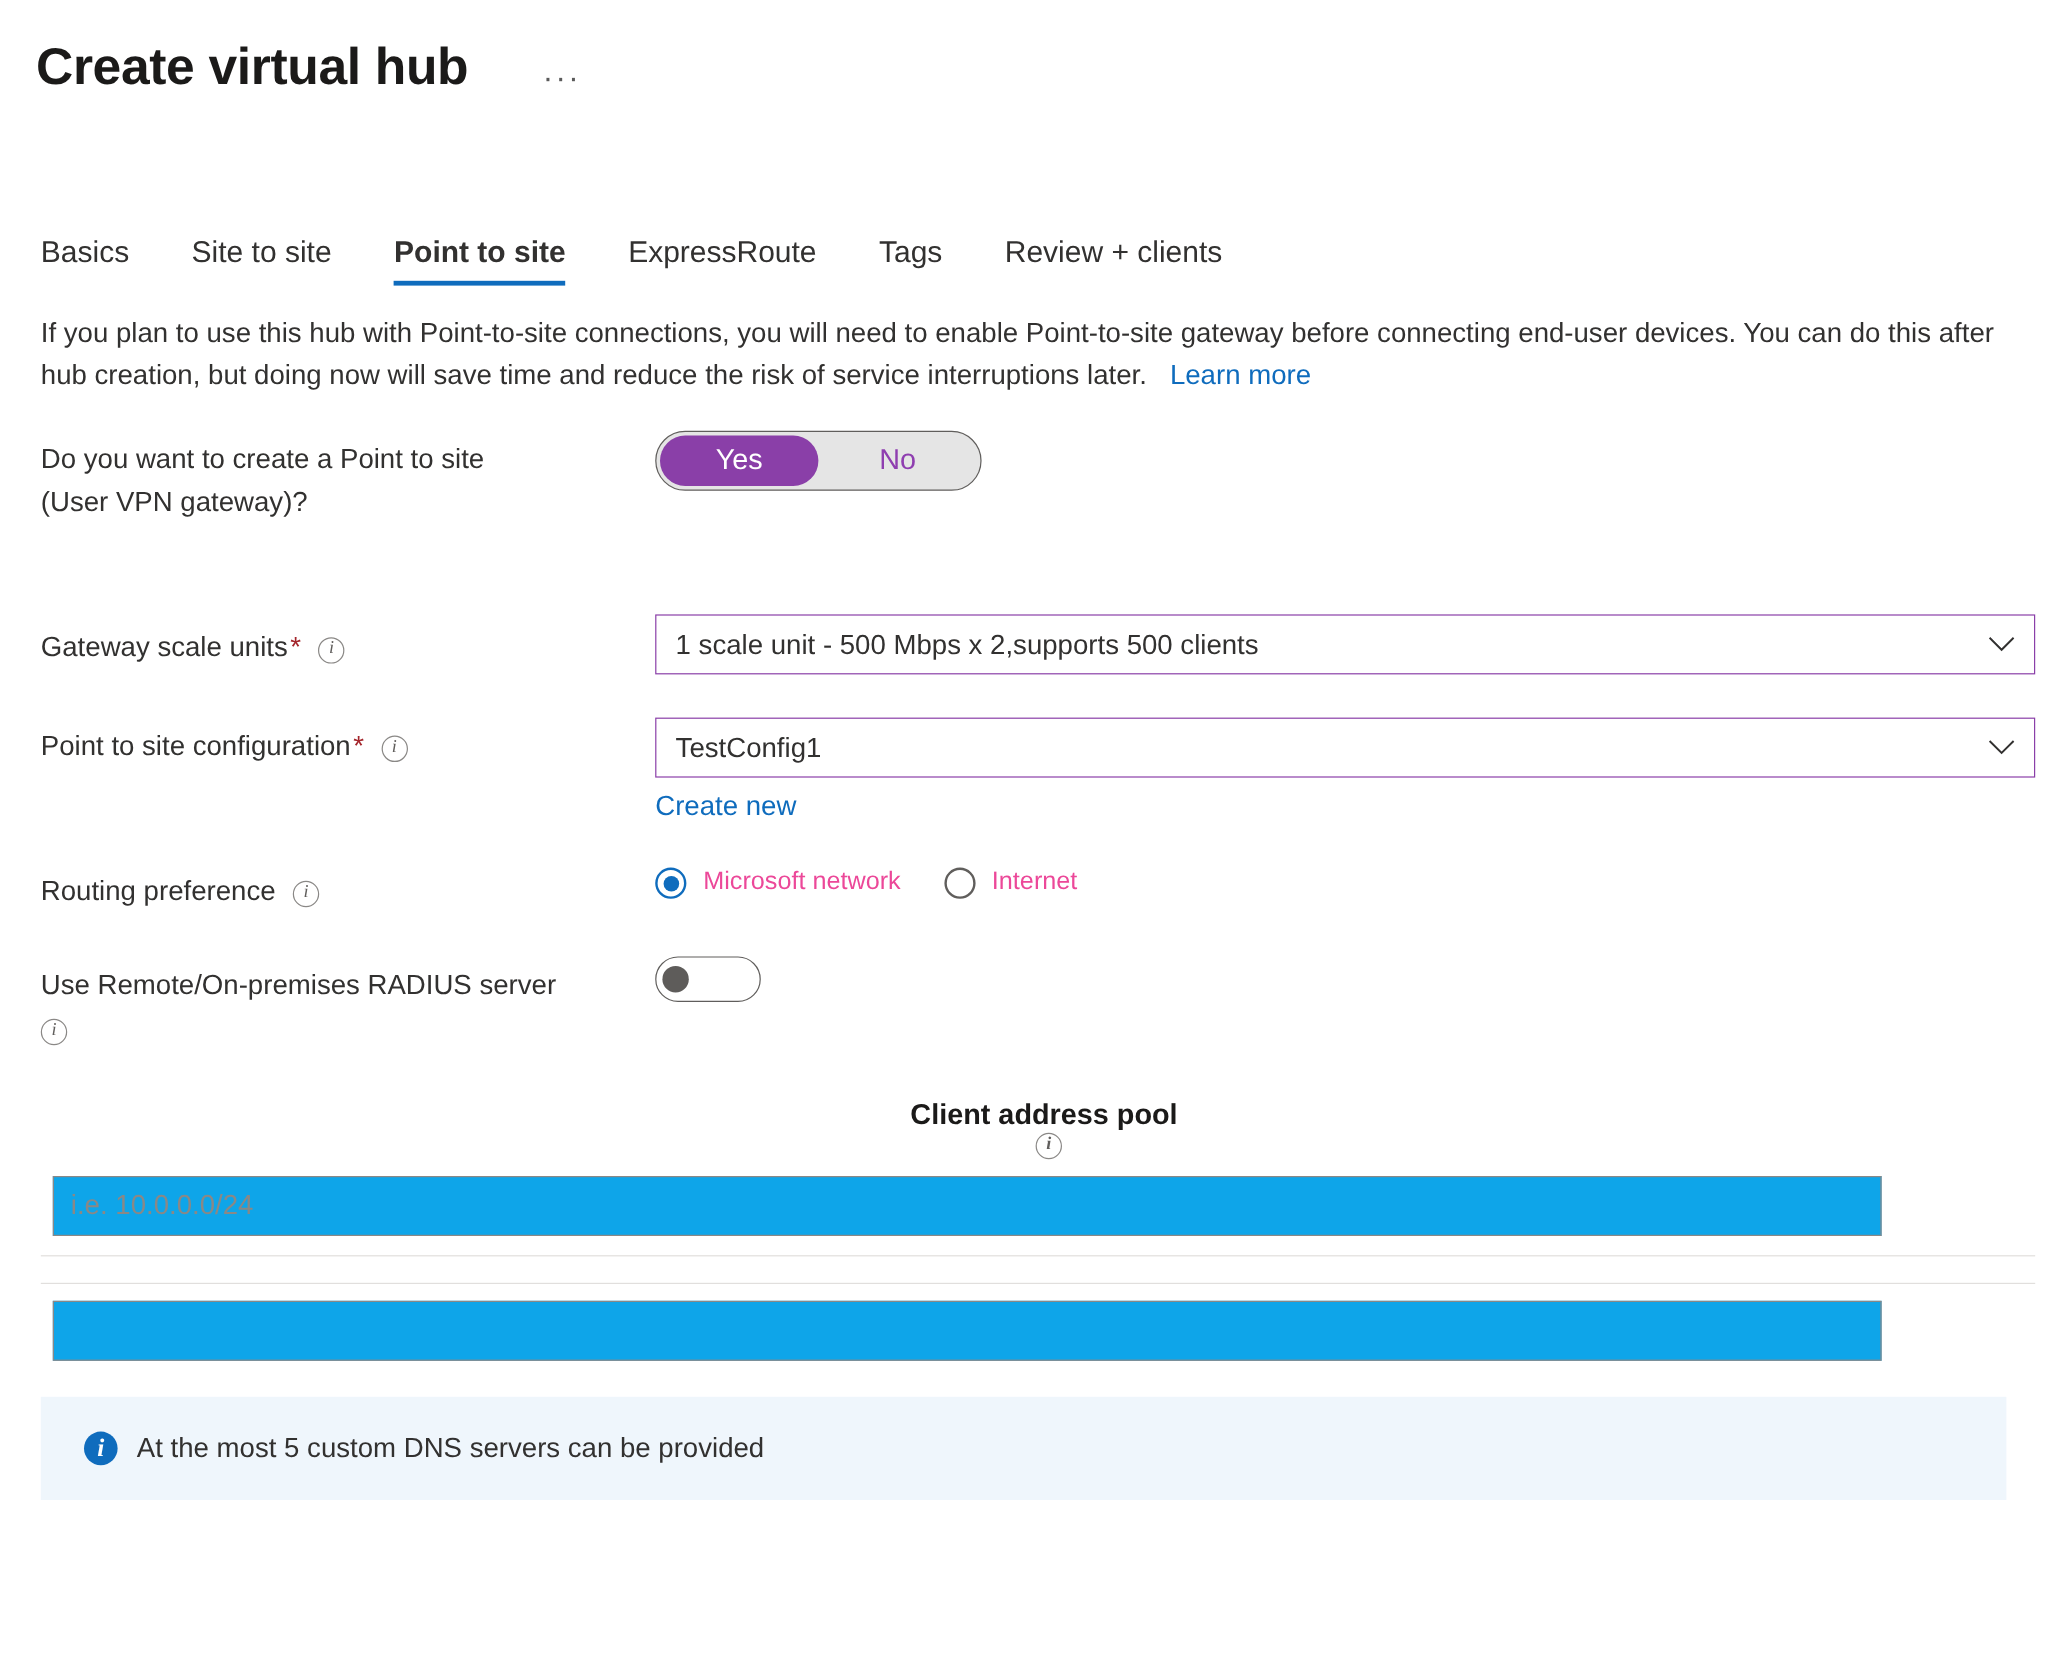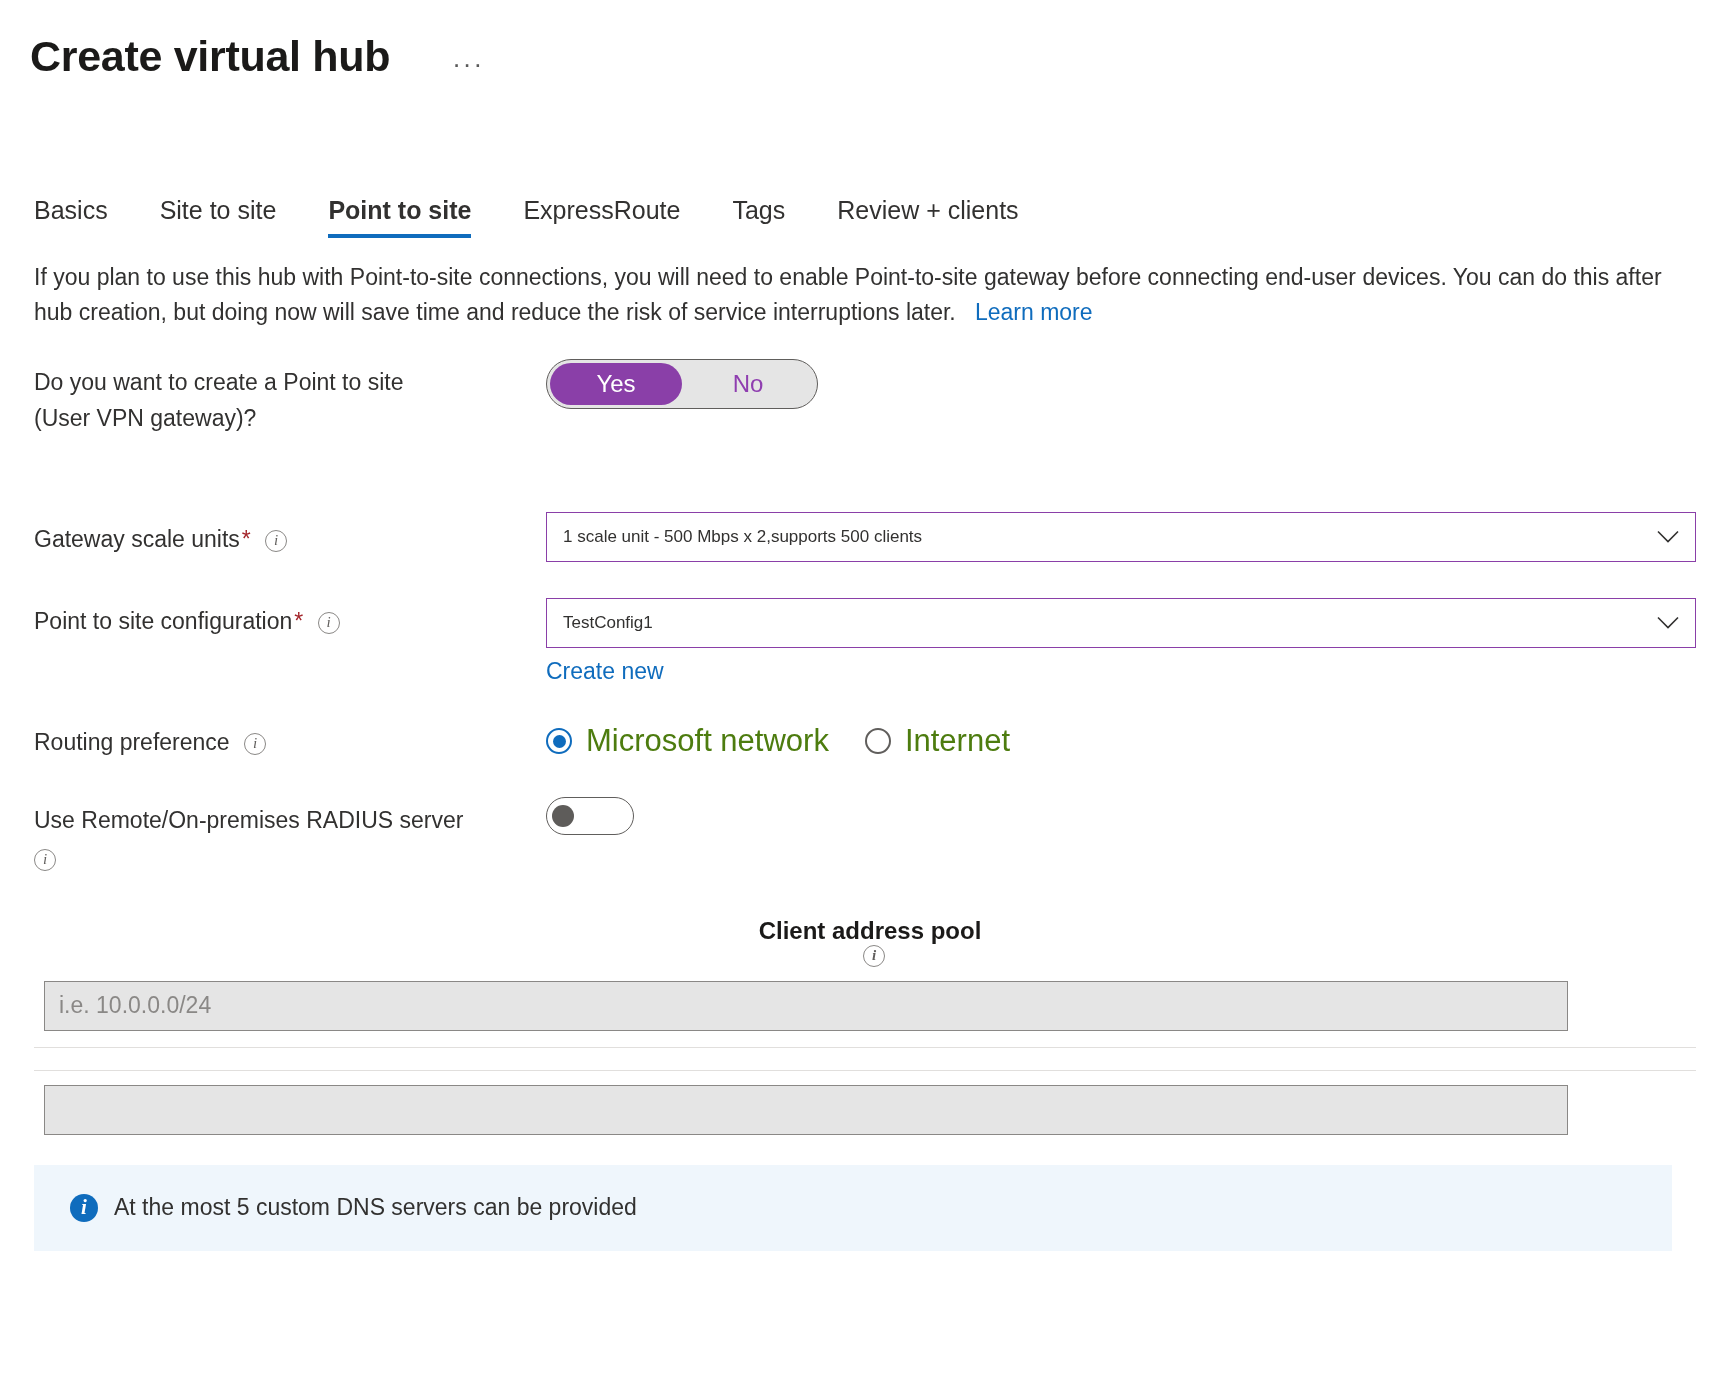--- a/index.html
+++ b/index.html
@@ -168,21 +168,21 @@
   .dropdown {
     position: relative;
     width: 100%;
     max-width: 1164px;
     height: 50px;
     border: 1.6px solid #8a3fa8;
     background: #fff;
     display: flex;
     align-items: center;
     padding: 0 48px 0 16px;
-    font-size: 17px;
+    font-size: 23px;
     color: #323130;
     cursor: pointer;
   }
   .dropdown .chev {
     position: absolute;
     right: 16px;
     top: 50%;
     transform: translateY(-50%);
     width: 22px;
     height: 13px;
@@ -197,24 +197,24 @@
 
   
   .radio-group {
     display: flex;
     align-items: center;
     gap: 36px;
     padding-top: 4px;
   }
   .radio-item {
     display: inline-flex;
-    align-items: center;
-    cursor: pointer;
-    font-size: 31px;
-    color: #4d7c0f;
+    align-items: flex-start;
+    cursor: pointer;
+    font-size: 21px;
+    color: #ec4899;
   }
   .radio-mark {
     width: 26px;
     height: 26px;
     border-radius: 50%;
     border: 2px solid #605e5c;
     margin-right: 14px;
     display: inline-flex;
     align-items: center;
     justify-content: center;
@@ -268,21 +268,21 @@
     height: 1px;
     background: #e1dfdd;
     margin-top: 16px;
     width: 100%;
   }
   .text-input {
     width: 100%;
     max-width: 1524px;
     height: 50px;
     border: 1.4px solid #8a8886;
-    background: #e5e5e5;
+    background: #0ea5e9;
     font-size: 23px;
     color: #323130;
     padding: 0 14px;
     margin-top: 14px;
     font-family: "Liberation Sans", "DejaVu Sans", sans-serif;
     outline: none;
     display: block;
   }
   .text-input::placeholder { color: #8a8886; }
 

